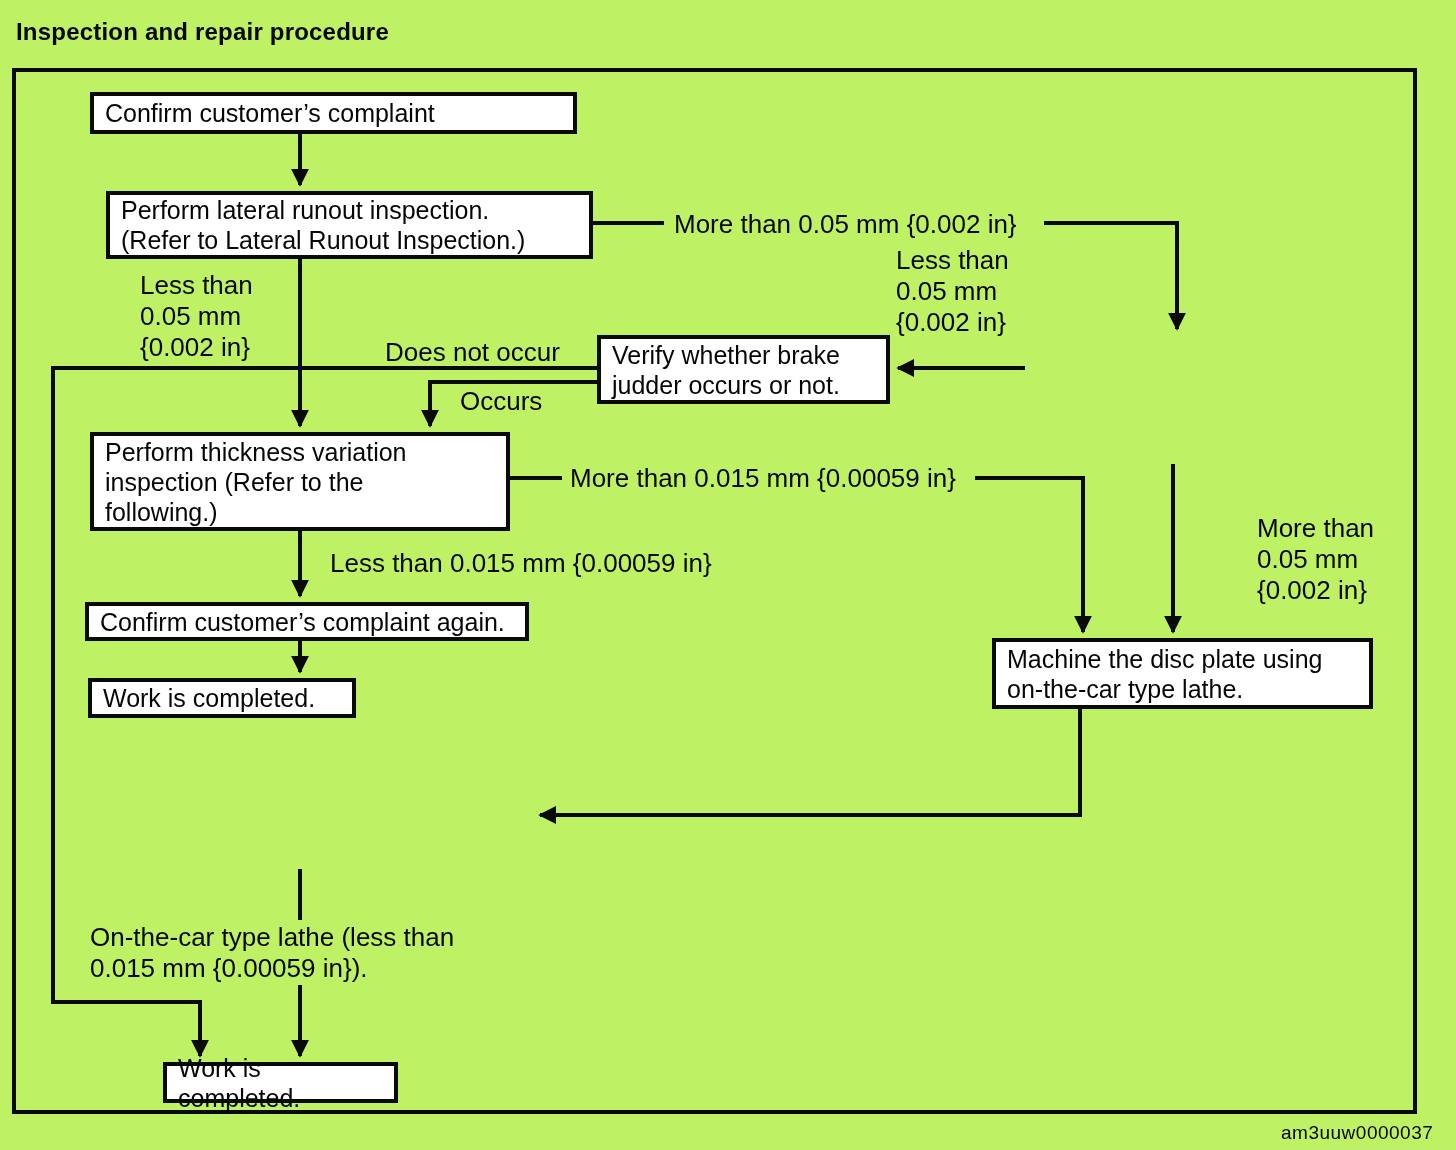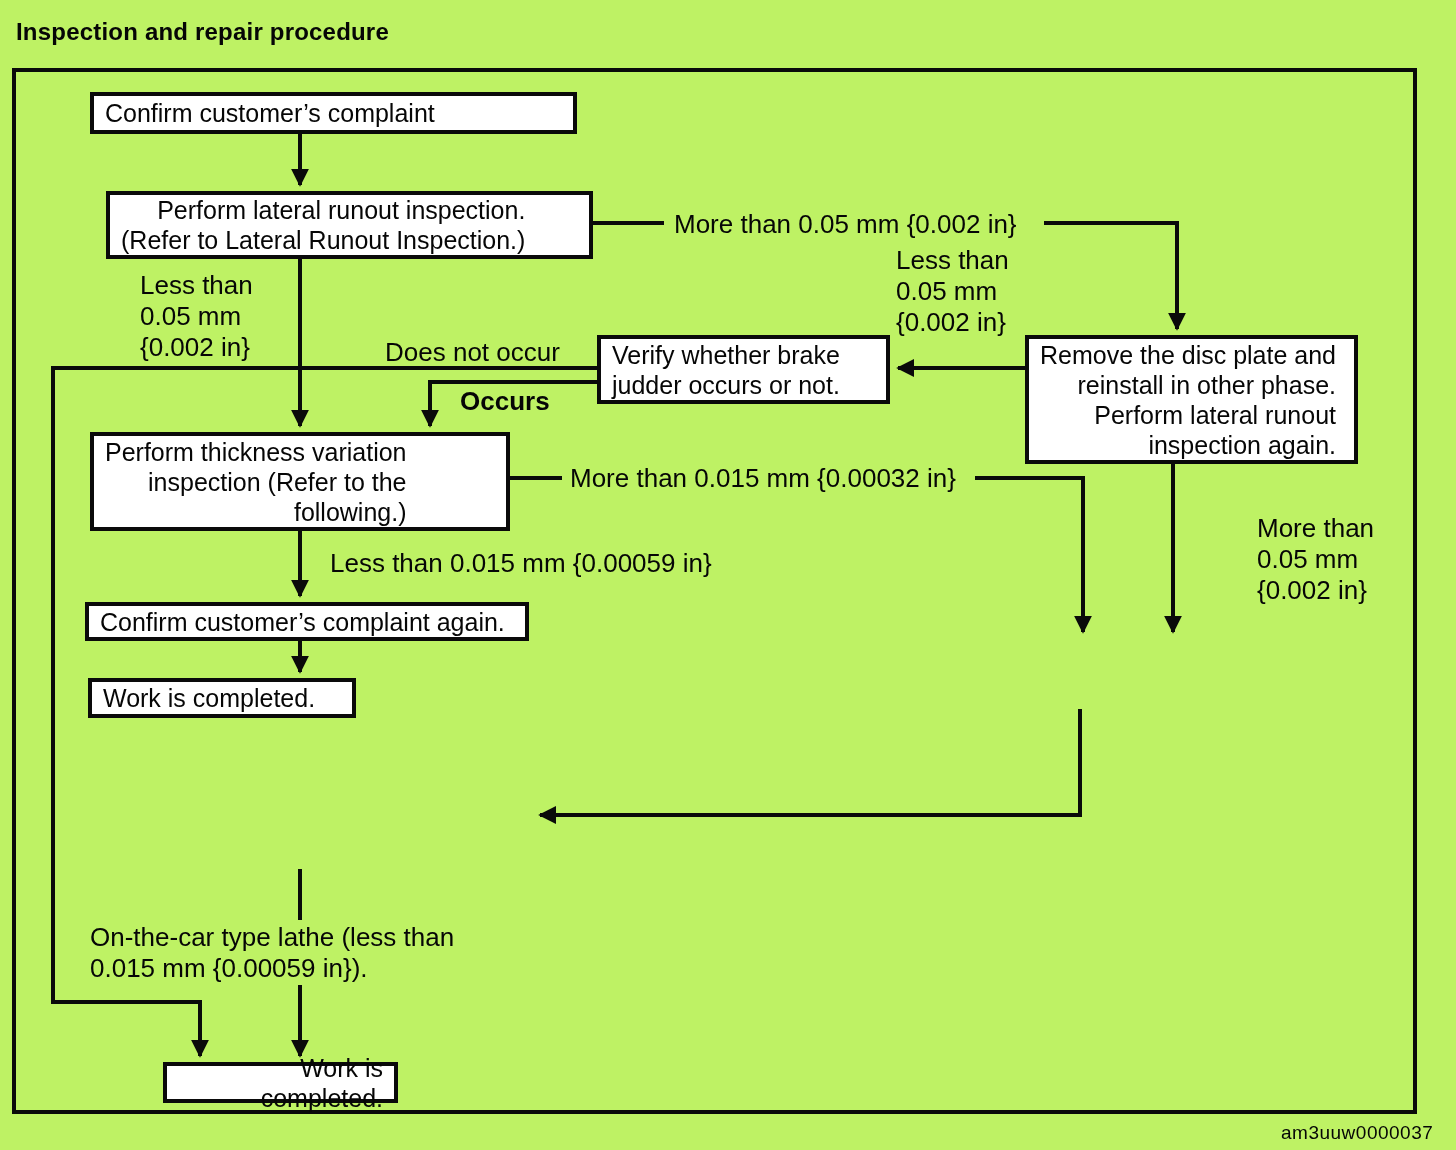--- a/index.html
+++ b/index.html
@@ -13,40 +13,40 @@
   }
   #frame{
     position:absolute;left:12px;top:68px;width:1405px;height:1046px;
     border:4px solid #0a0a0a;box-sizing:border-box;background:transparent;
   }
   #wires{position:absolute;left:0;top:0;width:1456px;height:1150px;}
   #wires polyline{fill:none;stroke:#0a0a0a;stroke-width:4;}
   .node{
     position:absolute;border:4px solid #0a0a0a;box-sizing:border-box;background:#fff;
     display:flex;align-items:center;padding:2px 11px;
-    font-size:25px;line-height:30px;white-space:pre-line;text-align:right;
+    font-size:25px;line-height:30px;white-space:pre-line;
   }
   .lbl{
     position:absolute;font-size:26px;line-height:31px;white-space:pre-line;
   }
   #n-confirm  {left:90px;  top:92px;  width:487px; height:42px;}
   #n-lateral  {left:90px;  top:191px; width:487px; height:68px;margin-left:16px;}
   #n-verify   {left:597px; top:335px; width:293px; height:69px;}
   #n-remove   {left:1025px;top:335px; width:333px; height:129px;}
   #n-thickness{left:90px;  top:432px; width:420px; height:99px;}
   #n-confirm2 {left:85px;  top:602px; width:444px; height:39px;}
   #n-work1    {left:88px;  top:678px; width:268px; height:40px;}
   #n-machine  {left:992px; top:638px; width:381px; height:71px;}
   #n-secure   {left:87px;  top:742px; width:446px; height:127px;}
   #n-work2    {left:163px; top:1062px;width:235px; height:41px;}
   #l-less005-left {left:140px; top:270px;}
   #l-more005-top  {left:674px; top:209px;}
   #l-less005-right{left:896px; top:245px;}
   #l-doesnotoccur {left:385px; top:337px;}
-  #l-occurs       {left:460px; top:386px;font-weight:bold;}
+  #l-occurs       {left:460px; top:386px;}
   #l-less0015     {left:330px; top:548px;}
   #l-more0015     {left:570px; top:463px;}
   #l-more005-right{left:1257px;top:513px;}
   #l-onthecar     {left:90px;  top:922px;}
   #figure-code{
     position:absolute;left:1281px;top:1122px;font-size:19px;letter-spacing:0.5px;
   }
 </style>
 </head>
 <body>
@@ -78,42 +78,40 @@
     <polyline points="1080,709 1080,815 540,815" marker-end="url(#ah)"></polyline>
     <polyline points="300,869 300,920"></polyline>
     <polyline points="300,985 300,1056" marker-end="url(#ah)"></polyline>
   </svg>
 
   <div class="node" id="n-confirm">Confirm customer’s complaint</div>
   <div class="node" id="n-lateral">Perform lateral runout inspection.
 (Refer to Lateral Runout Inspection.)</div>
   <div class="node" id="n-verify">Verify whether brake
 judder occurs or not.</div>
-  <div class="node" id="n-remove">Remove the disc plate and
-reinstall in other phase.
-Perform lateral runout
-inspection again.</div>
   <div class="node" id="n-thickness">Perform thickness variation
 inspection (Refer to the
 following.)</div>
   <div class="node" id="n-confirm2">Confirm customer’s complaint again.</div>
   <div class="node" id="n-work1">Work is completed.</div>
+  <div class="node" id="n-machine">Machine the disc plate using
+on-the-car type lathe.</div>
   <div class="node" id="n-work2">Work is completed.</div>
 
   <div class="lbl" id="l-less005-left">Less than
 0.05 mm
 {0.002 in}</div>
   <div class="lbl" id="l-more005-top">More than 0.05 mm {0.002 in}</div>
   <div class="lbl" id="l-less005-right">Less than
 0.05 mm
 {0.002 in}</div>
   <div class="lbl" id="l-doesnotoccur">Does not occur</div>
   <div class="lbl" id="l-occurs">Occurs</div>
   <div class="lbl" id="l-less0015">Less than 0.015 mm {0.00059 in}</div>
-  <div class="lbl" id="l-more0015">More than 0.015 mm {0.00032 in}</div>
+  <div class="lbl" id="l-more0015">More than 0.015 mm {0.00059 in}</div>
   <div class="lbl" id="l-more005-right">More than
 0.05 mm
 {0.002 in}</div>
   <div class="lbl" id="l-onthecar">On-the-car type lathe (less than
 0.015 mm {0.00059 in}).</div>
 
   <div id="figure-code">am3uuw0000037</div>
 
 </div>
 

